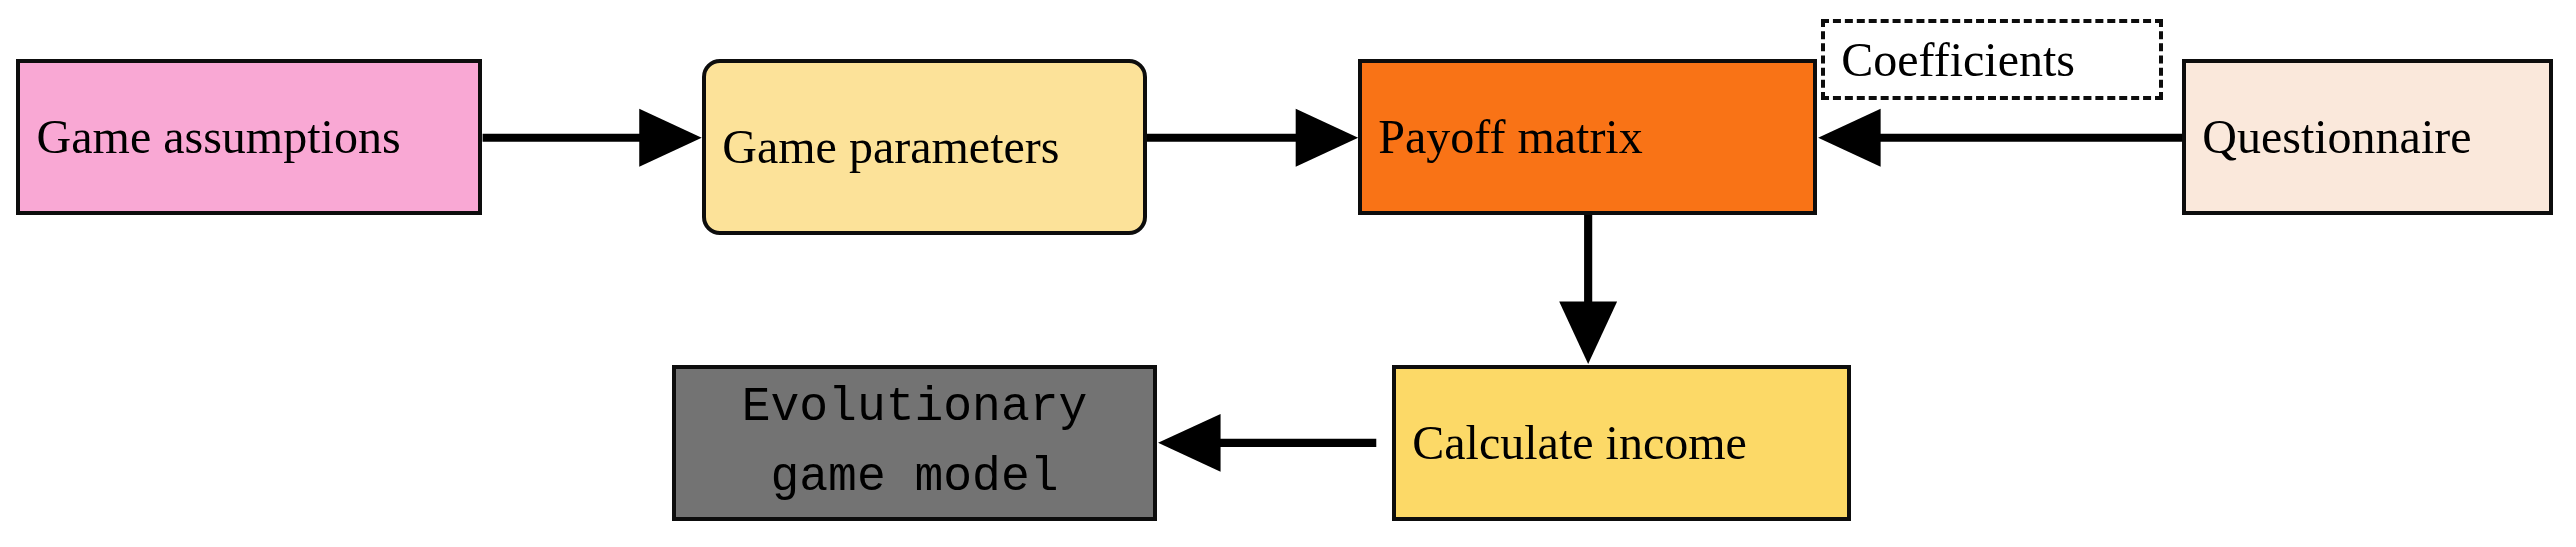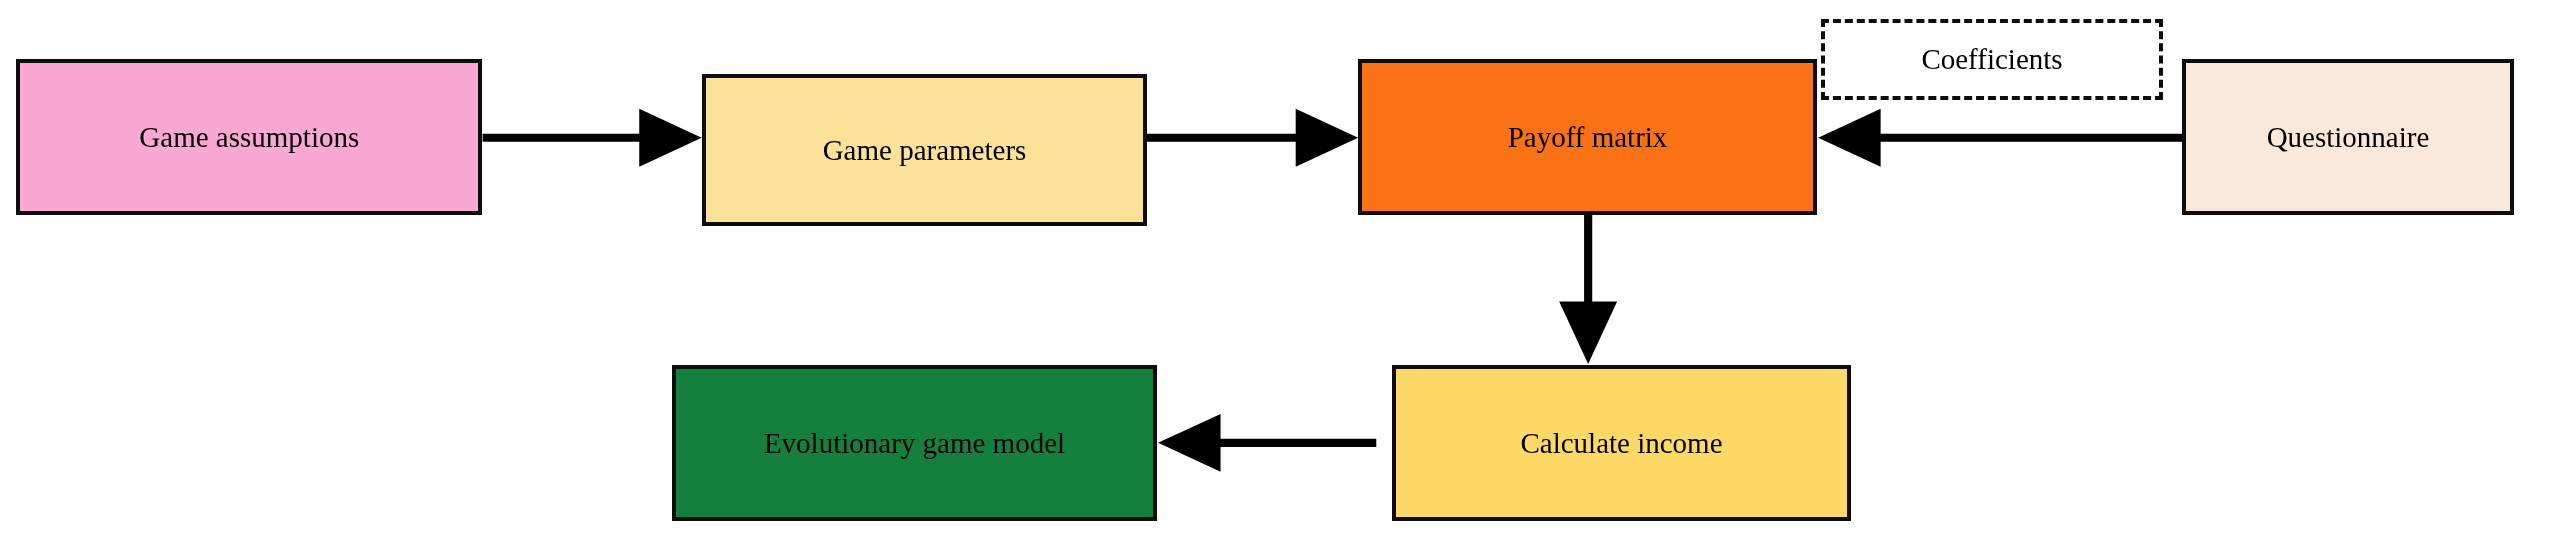--- a/index.html
+++ b/index.html
@@ -14,32 +14,31 @@
     background: #ffffff;
     font-family: "Liberation Serif", "DejaVu Serif", serif;
     overflow: hidden;
   }
   .node {
     position: absolute;
     box-sizing: border-box;
     border: 4.5px solid #0d0d0d;
     display: flex;
     align-items: center;
-    justify-content: center;
     text-align: center;
-    font-size: 29px;
+    font-size: 48px;
     line-height: 1.45;
     color: #000000;
     padding: 0 16.3px;
   }
   
   #node-game-assumptions { left: 16.3px;   top: 59px; width: 466px; height: 156px; }
-  #node-game-parameters  { left: 702px;  top: 74px; width: 445px; height: 152px; }
+  #node-game-parameters  { left: 702px;  top: 59px; width: 445px; height: 176px; border-radius: 18px; }
   #node-payoff-matrix    { left: 1358px; top: 59px; width: 459px; height: 156px; }
-  #node-questionnaire    { left: 2182px; top: 59px; width: 332px; height: 156px; }
+  #node-questionnaire    { left: 2182px; top: 59px; width: 371px; height: 156px; }
   
   #node-coefficients {
     left: 1821px; top: 19px; width: 342px; height: 81px;
     border-style: dashed;
     background: #ffffff;
   }
   
   #node-evolutionary-game-model { left: 672px;  top: 365px; width: 485px; height: 156px; }
   #node-calculate-income        { left: 1376px; top: 365px; width: 459px; height: 156px; margin-left: 16px; }
 
@@ -93,21 +92,21 @@
   </div>
 
   <div class="node" id="node-coefficients" style="background: rgb(255, 255, 255);">
     <span>Coefficients</span>
   </div>
 
   <div class="node" id="node-questionnaire" style="background: rgb(250, 232, 219);">
     <span>Questionnaire</span>
   </div>
 
-  <div class="node" id="node-evolutionary-game-model" style="background: #15803d;">
+  <div class="node" id="node-evolutionary-game-model" style="background: #737373; font-family: Liberation Mono, monospace;">
     <span>Evolutionary game model</span>
   </div>
 
   <div class="node" id="node-calculate-income" style="background: rgb(252, 217, 103);">
     <span>Calculate income</span>
   </div>
 
 </div>
 
 

